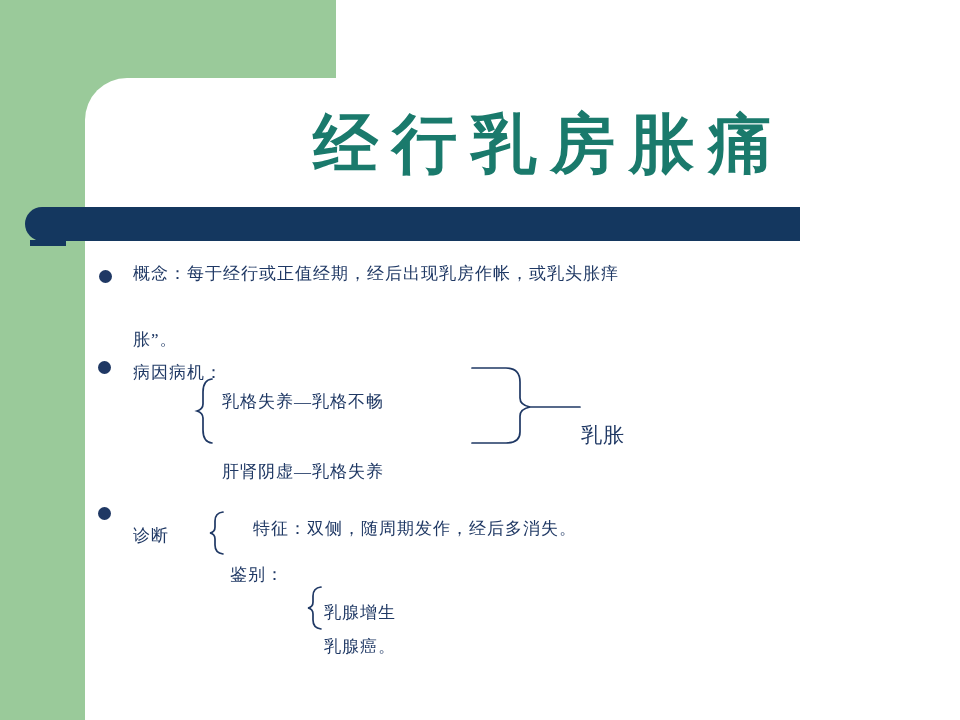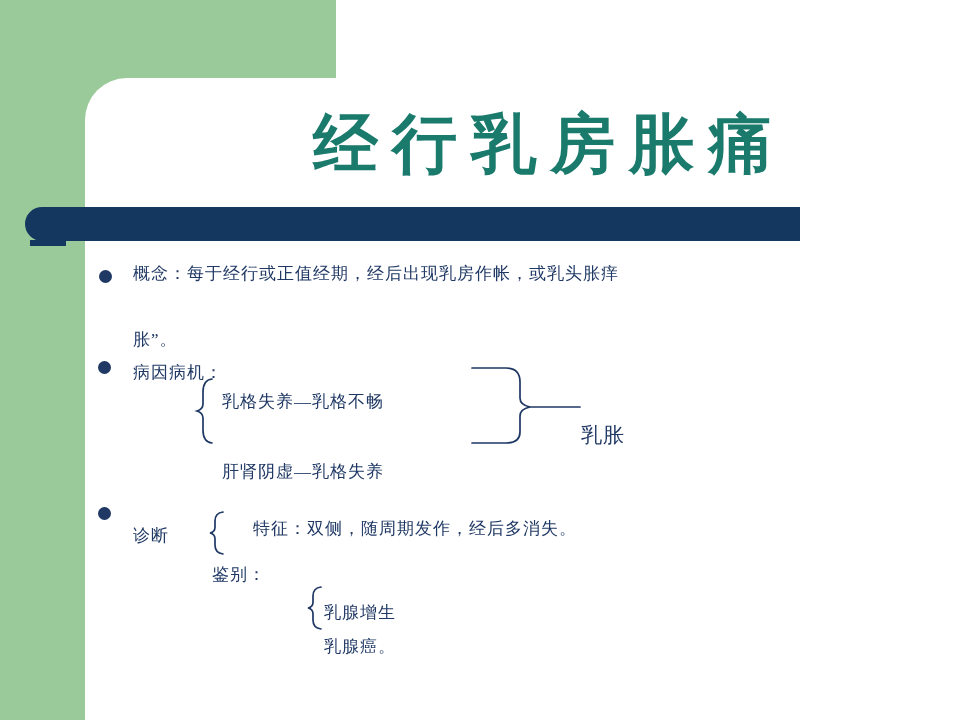--- a/index.html
+++ b/index.html
@@ -57,21 +57,21 @@
 
   <div class="txt" style="left:222px; top:457px;">肝肾阴虚—乳格失养</div>
 
   <div class="dot" style="left:98px; top:507px;"></div>
   <div class="txt" style="left:133px; top:499px;margin-top:22px;">诊断</div>
 
   <svg class="brace" style="left:207px; top:510px;" width="20" height="46" viewBox="0 0 20 46">
     <path d="M16,2 Q8,3 8,11 L8,17 Q8,22 3,23 Q8,24 8,29 L8,35 Q8,43 16,44"></path>
   </svg>
   <div class="txt" style="left:226px; top:514px;margin-left:27px;">特征：双侧，随周期发作，经后多消失。</div>
-  <div class="txt" style="left:212px; top:560px;">鉴别：</div>
+  <div class="txt" style="left:230px; top:560px;">鉴别：</div>
 
   <svg class="brace" style="left:305px; top:585px;" width="20" height="46" viewBox="0 0 20 46">
     <path d="M16,2 Q8,3 8,11 L8,17 Q8,22 3,23 Q8,24 8,29 L8,35 Q8,43 16,44"></path>
   </svg>
   <div class="txt" style="left:324px; top:598px;">乳腺增生</div>
   <div class="txt" style="left:324px; top:632px;">乳腺癌。</div>
 
 </div>
 
 </body></html>

